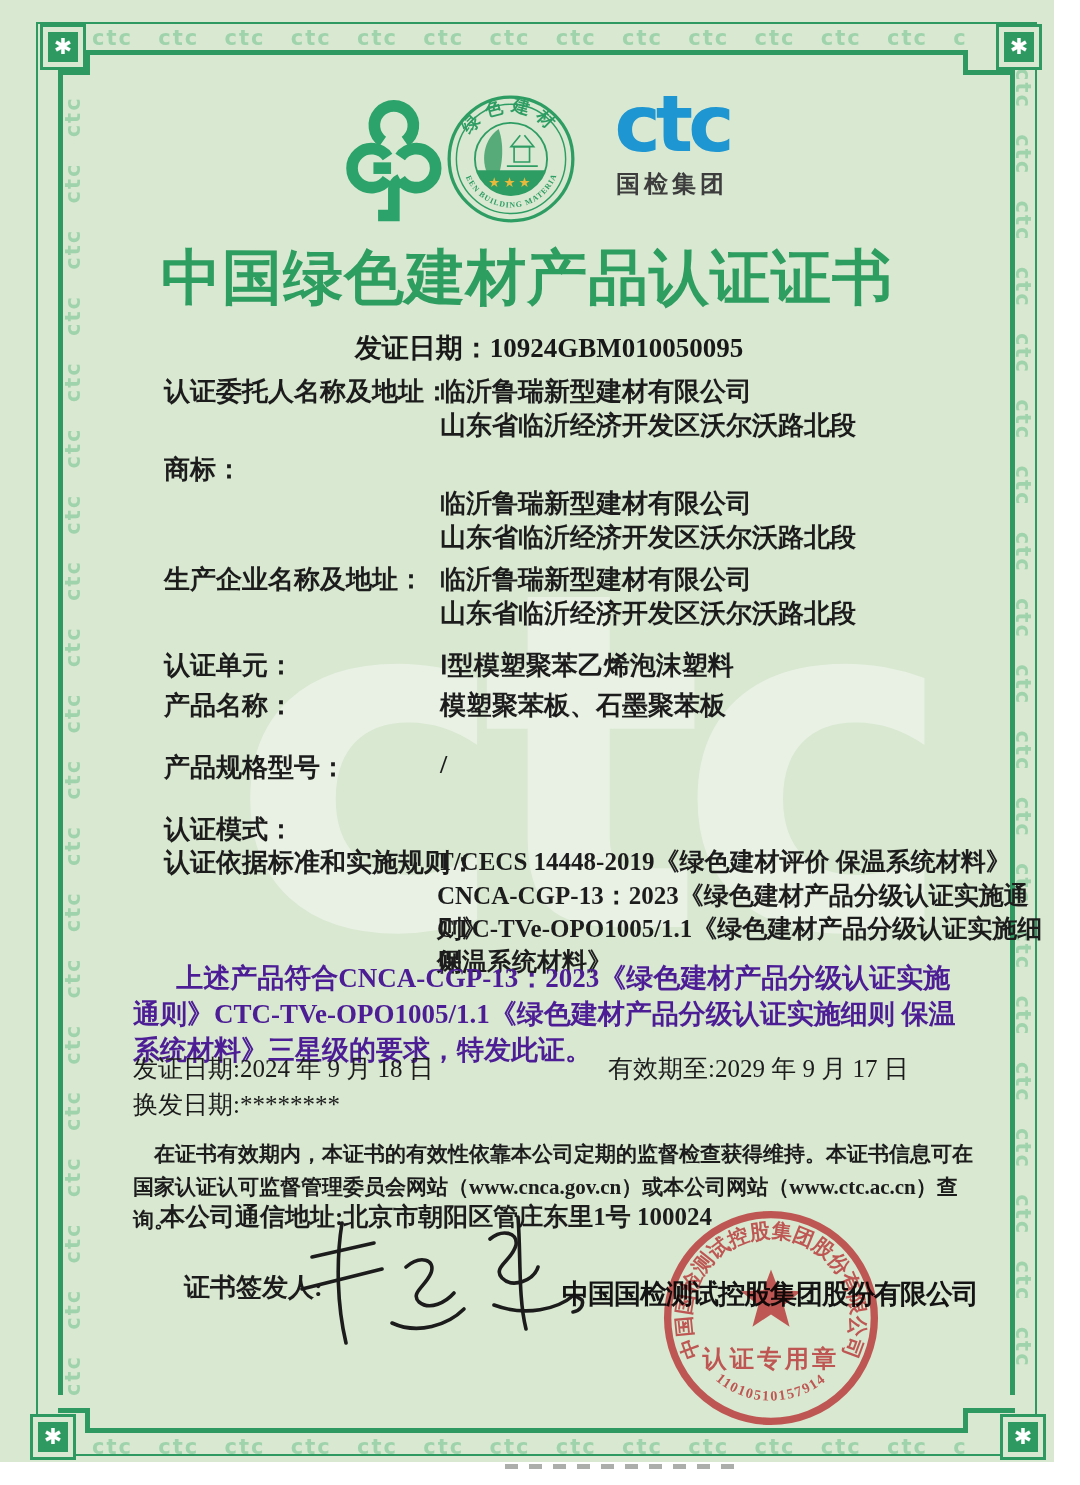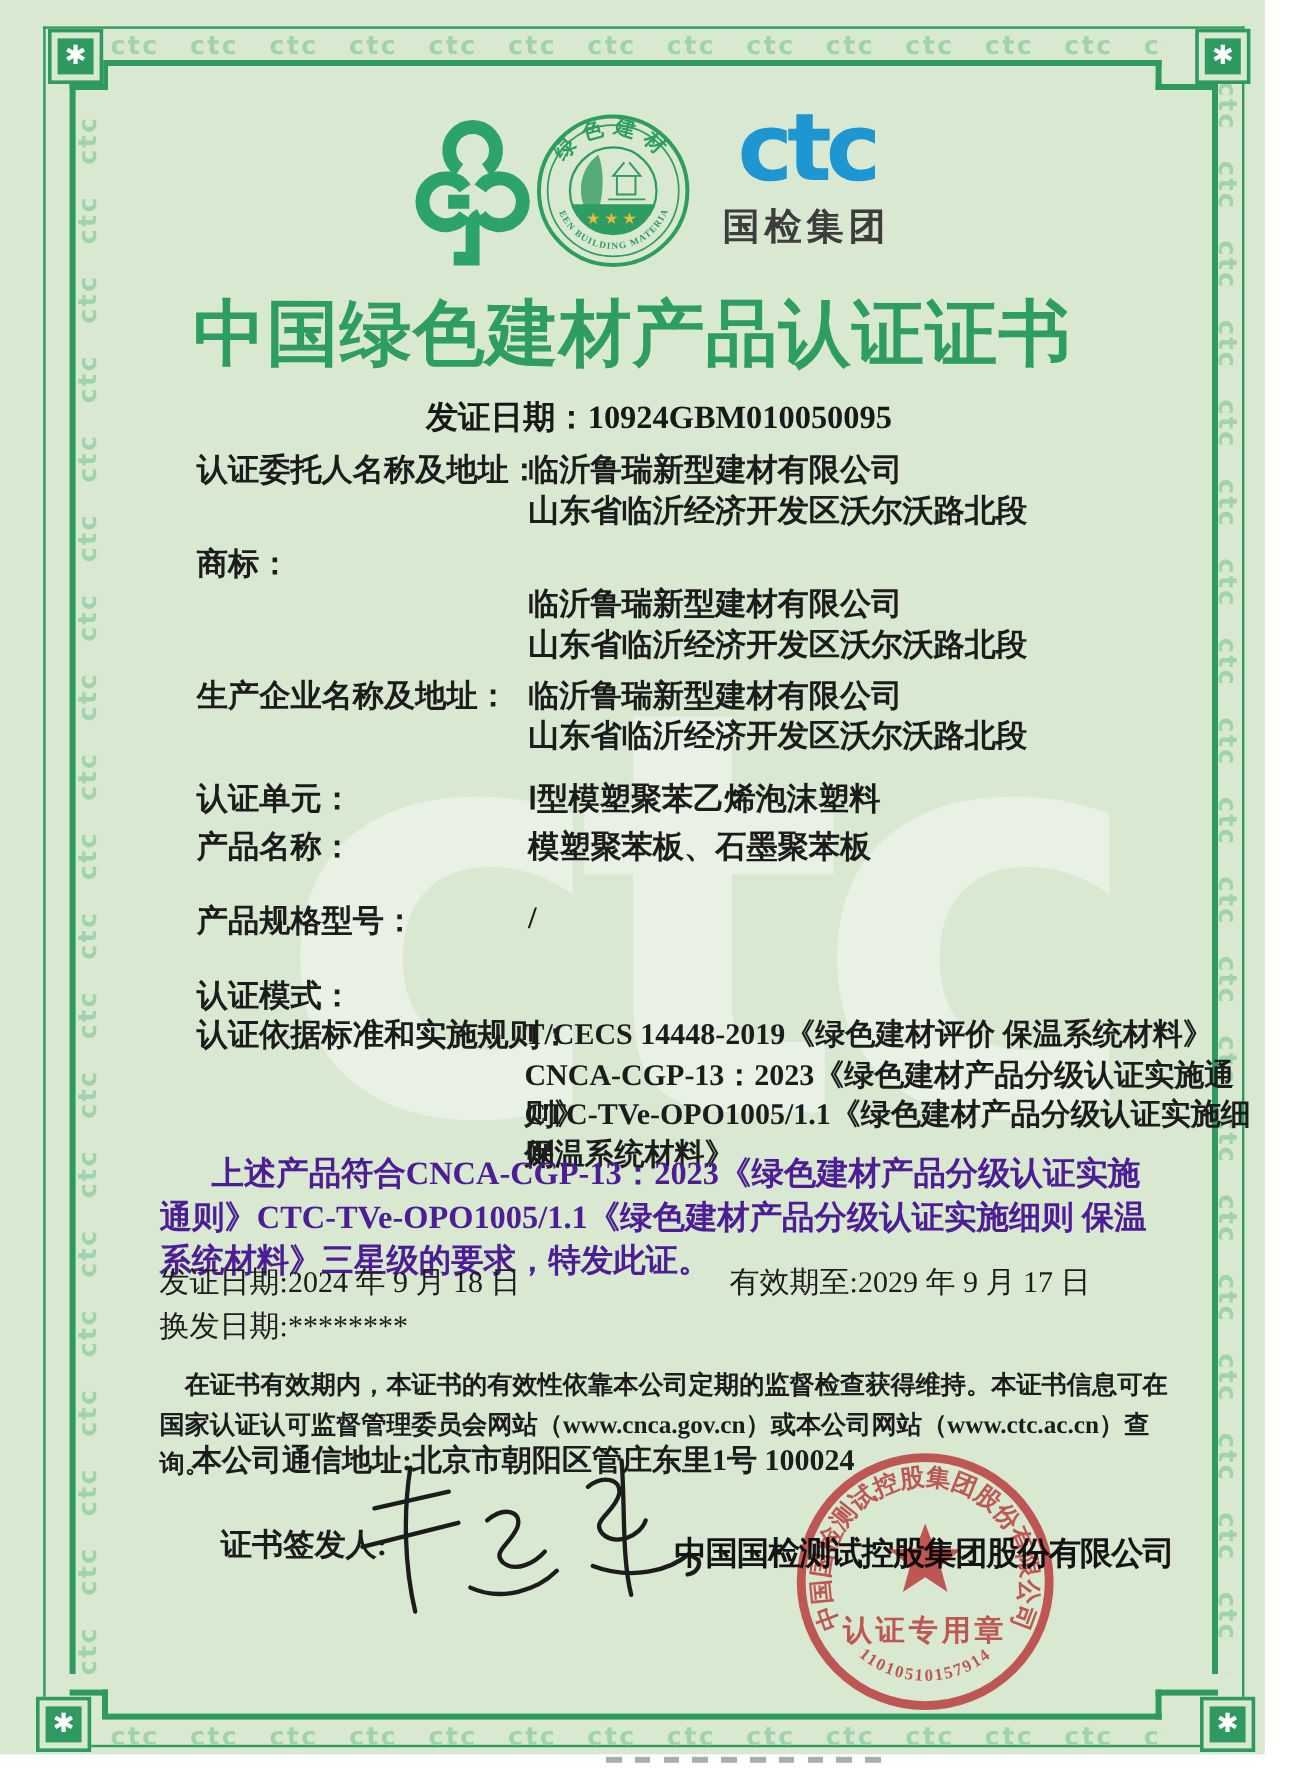--- a/index.html
+++ b/index.html
@@ -44,21 +44,21 @@
   #watermark { position:absolute; left:230px; top:530px; font-family:"DejaVu Sans", sans-serif;
       font-weight:bold; font-size:470px; color:rgba(255,255,255,0.40); letter-spacing:-28px;
       line-height:1; user-select:none; }
 
   
   #cgp-logo { position:absolute; left:338px; top:92px; }
   #gbm-seal { position:absolute; left:444px; top:94px; }
   #ctc-logo-block { position:absolute; left:592px; top:88px; width:160px; text-align:center; }
   #ctc-logo-text { font-family:"DejaVu Sans", sans-serif; font-weight:800; font-size:78px;
       line-height:72px; color:#1e96d2; letter-spacing:-5px; }
-  #ctc-logo-sub { margin-top:8px; font-size:31px; font-weight:bold; color:#3d3d3d;
+  #ctc-logo-sub { margin-top:8px; font-size:24px; font-weight:bold; color:#3d3d3d;
       letter-spacing:4px; font-family:"Liberation Sans", sans-serif; }
 
   #cert-title { position:absolute; left:0; top:238px; width:1054px; text-align:center;
       font-size:60px; font-weight:bold; color:#2e9d60; letter-spacing:1px; }
 
   #cert-no-line { position:absolute; left:0; top:330px; width:1054px; text-align:center;
       padding-left:44px; font-size:27px; font-weight:bold; color:#181818; }
 
   
   .flabel { position:absolute; left:164px; font-size:26px; font-weight:bold; color:#1c1c1c; }

